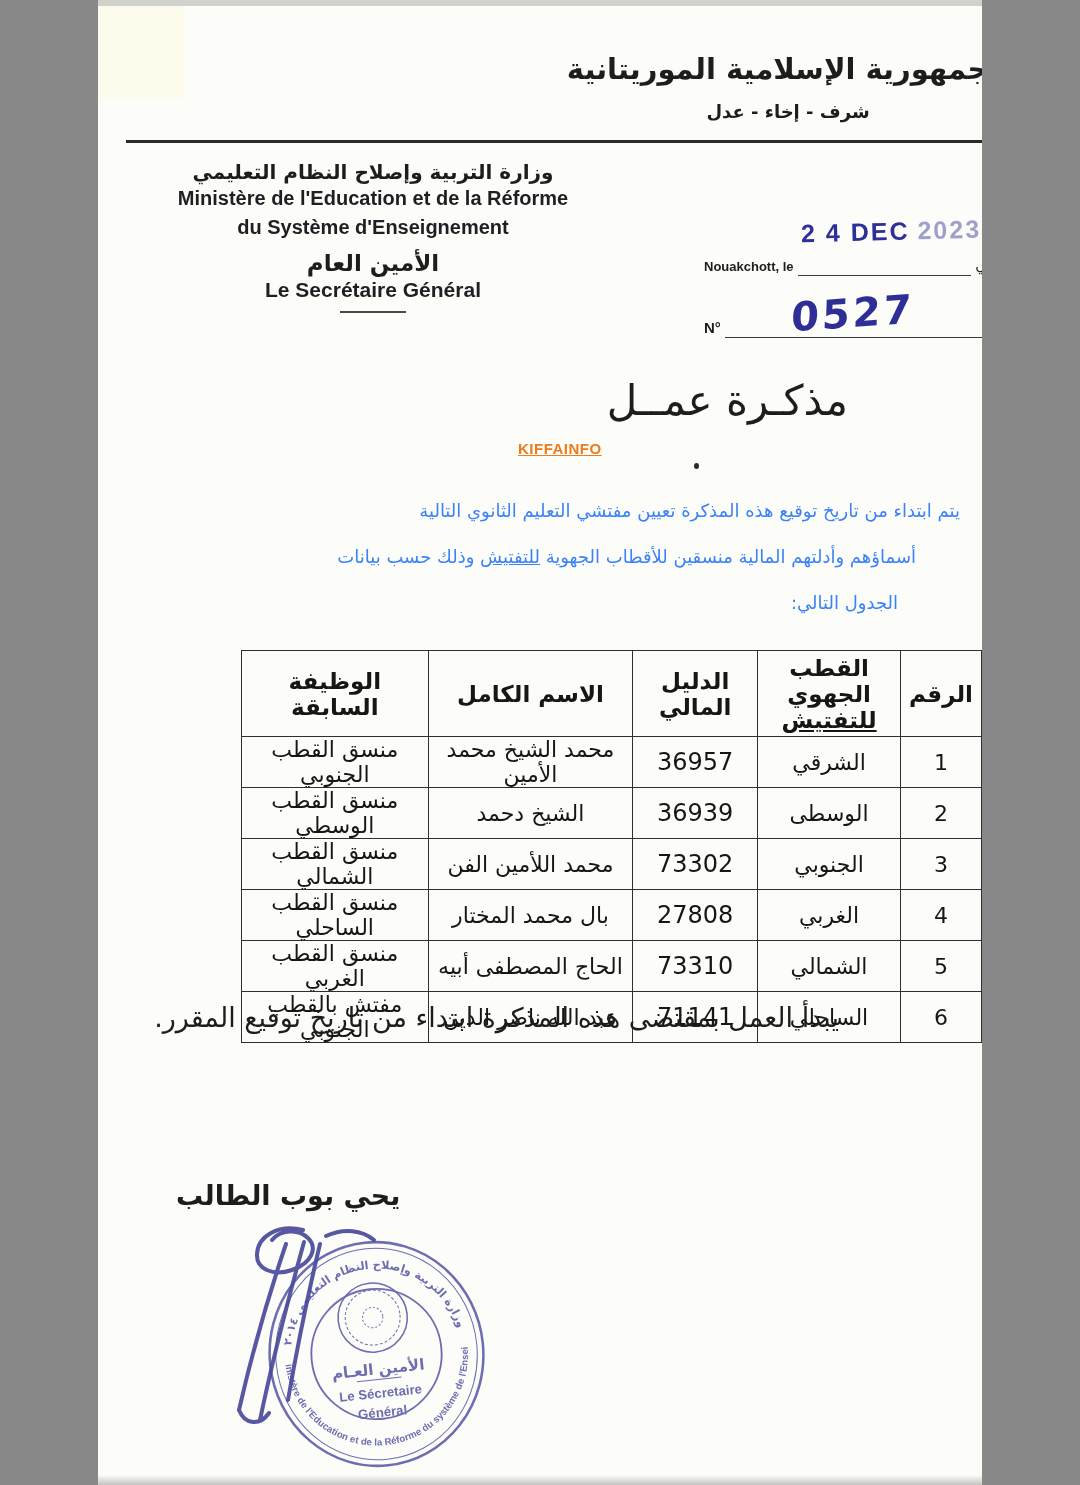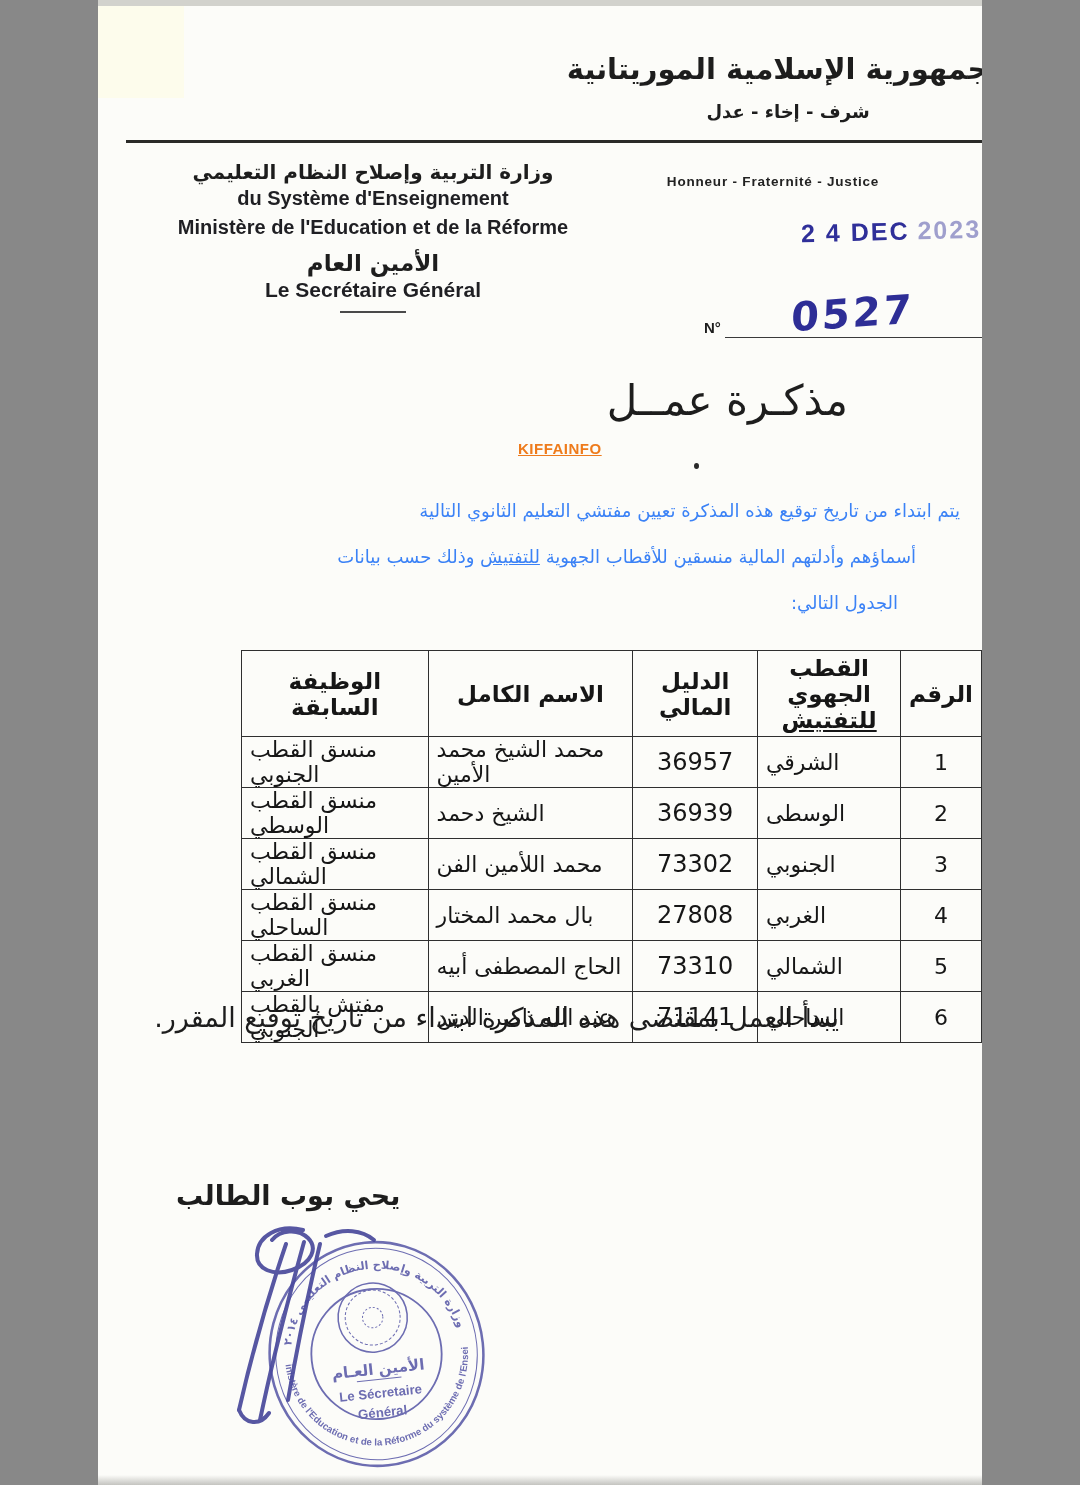--- a/index.html
+++ b/index.html
@@ -52,41 +52,40 @@
 
   
   .roster{position:absolute;left:143px;top:650px;border-collapse:collapse;direction:rtl;
           font-size:22px;color:#161616;table-layout:fixed;}
   .roster th,.roster td{border:1.6px solid #2f2f2f;padding:0 8px;overflow:hidden;}
   .roster thead tr{height:86px;}
   .roster tbody tr{height:39px;}
   .roster th{font-weight:700;vertical-align:middle;font-size:23px;}
   .roster td{vertical-align:middle;}
   .c{text-align:center;}
-  .r{text-align:left;}
+  .r{text-align:center;}
   .roster td.code{text-align:center;font-size:24px;font-family:"DejaVu Sans",sans-serif;}
 
   .closing{position:absolute;top:1002px;right:143px;direction:rtl;font-size:27px;white-space:nowrap;}
 
   
   .sig-name{left:78px;top:1180px;font-weight:700;font-size:27px;direction:rtl;}
   .sig-svg{left:110px;top:1212px;}
   .stamp-svg{left:166px;top:1238px;opacity:.8;}
 </style>
 </head>
 <body>
 
 <div class="page">
   <div class="abs top-strip"></div>
   <div class="abs corner-patch"></div>
 
   <div class="abs rep-ar">الجمهورية الإسلامية الموريتانية</div>
   <div class="abs motto-ar">شرف - إخاء - عدل</div>
   <div class="abs divider"></div>
-  <div class="abs motto-fr">Honneur - Fraternité - Justice</div>
 
   <svg class="abs emblem" viewBox="0 0 120 120">
     <defs>
       <path id="emTop" d="M 9,60 A 51,51 0 0 1 111,60"></path>
       <path id="emBot" d="M 12,60 A 48,48 0 0 0 108,60"></path>
     </defs>
     <circle cx="60" cy="60" r="58" fill="#c5291d" stroke="#8f140c" stroke-width="1.5"></circle>
     <circle cx="60" cy="60" r="44" fill="#186030" stroke="#e9c31a" stroke-width="2.5"></circle>
     <text font-size="7.5" font-weight="bold" fill="#e9c31a" font-family="DejaVu Sans, sans-serif">
       <textPath href="#emTop" startOffset="50%" text-anchor="middle">الجمهورية الإسلامية الموريتانية</textPath>
@@ -95,29 +94,34 @@
       <textPath href="#emBot" startOffset="50%" text-anchor="middle">REPUBLIQUE ISLAMIQUE DE MAURITANIE</textPath>
     </text>
     <polygon points="60,31 64.1,42.3 76.2,42.7 66.7,50.2 70,61.8 60,55 50,61.8 53.3,50.2 43.8,42.7 55.9,42.3" fill="#f2cd1d"></polygon>
     <path d="M30,70 A34,34 0 0 0 90,70 A28,28 0 0 1 30,70 Z" fill="#e9c31a"></path>
     <path d="M44,82 C45,72 46,66 49,60 M49,60 C44,56 38,56 34,60 M49,60 C46,53 40,51 35,52 M49,60 C50,53 56,50 61,52 M49,60 C54,56 60,57 63,61" stroke="#e9c31a" stroke-width="2.5" fill="none" stroke-linecap="round"></path>
     <path d="M74,82 C74,72 74,66 74,58 M74,58 C70,54 70,48 74,44 C78,48 78,54 74,58" stroke="#e9c31a" stroke-width="2.5" fill="#e9c31a" stroke-linecap="round"></path>
   </svg>
 
   <div class="abs ministry">
     <div class="min-ar">وزارة التربية وإصلاح النظام التعليمي</div>
+    <div class="min-fr">Ministère de l'Education et de la Réforme</div>
     <div class="min-fr">du Système d'Enseignement</div>
-    <div class="min-fr">Ministère de l'Education et de la Réforme</div>
     <div class="min-ar2">الأمين العام</div>
     <div class="min-fr3">Le Secrétaire Général</div>
     <div class="dash"></div>
   </div>
 
   <div class="abs date-stamp">
     <span>2 4 DEC</span><span class="yr">2023</span>
+  </div>
+  <div class="abs ref-line place-line">
+    <span class="ref-fr">Nouakchott, le</span>
+    <span class="rule"></span>
+    <span class="ref-ar">انواكشوط في</span>
   </div>
   <div class="abs ref-line num-line">
     <span class="ref-fr big">N°</span>
     <span class="rule"></span>
     <span class="ref-ar">الرقم</span>
   </div>
   <div class="abs num-value">0527</div>
 
   <div class="abs doc-title">مذكـرة عمــل</div>
   <div class="abs watermark" style="color:#ee7b1c">KIFFAINFO</div>

